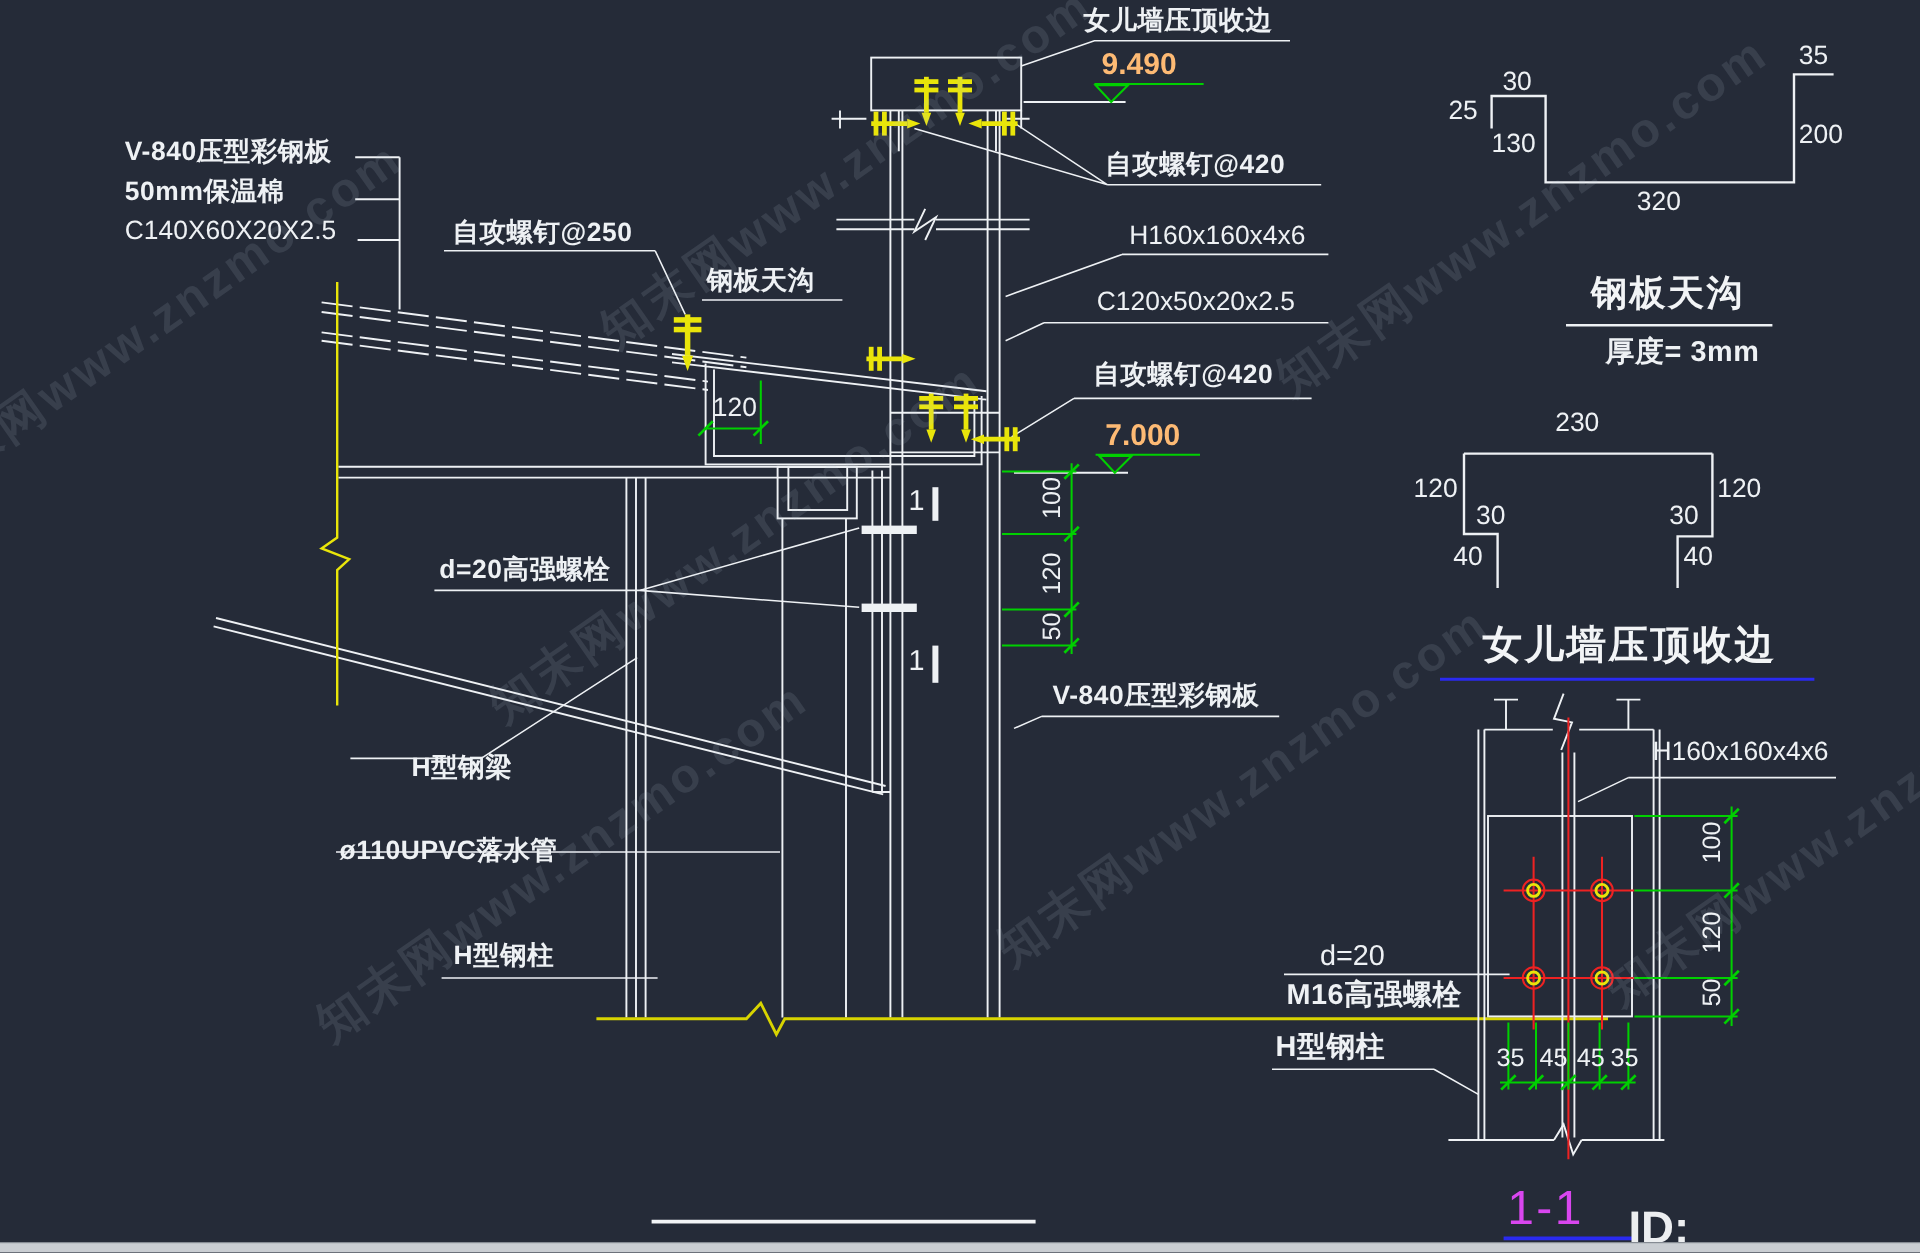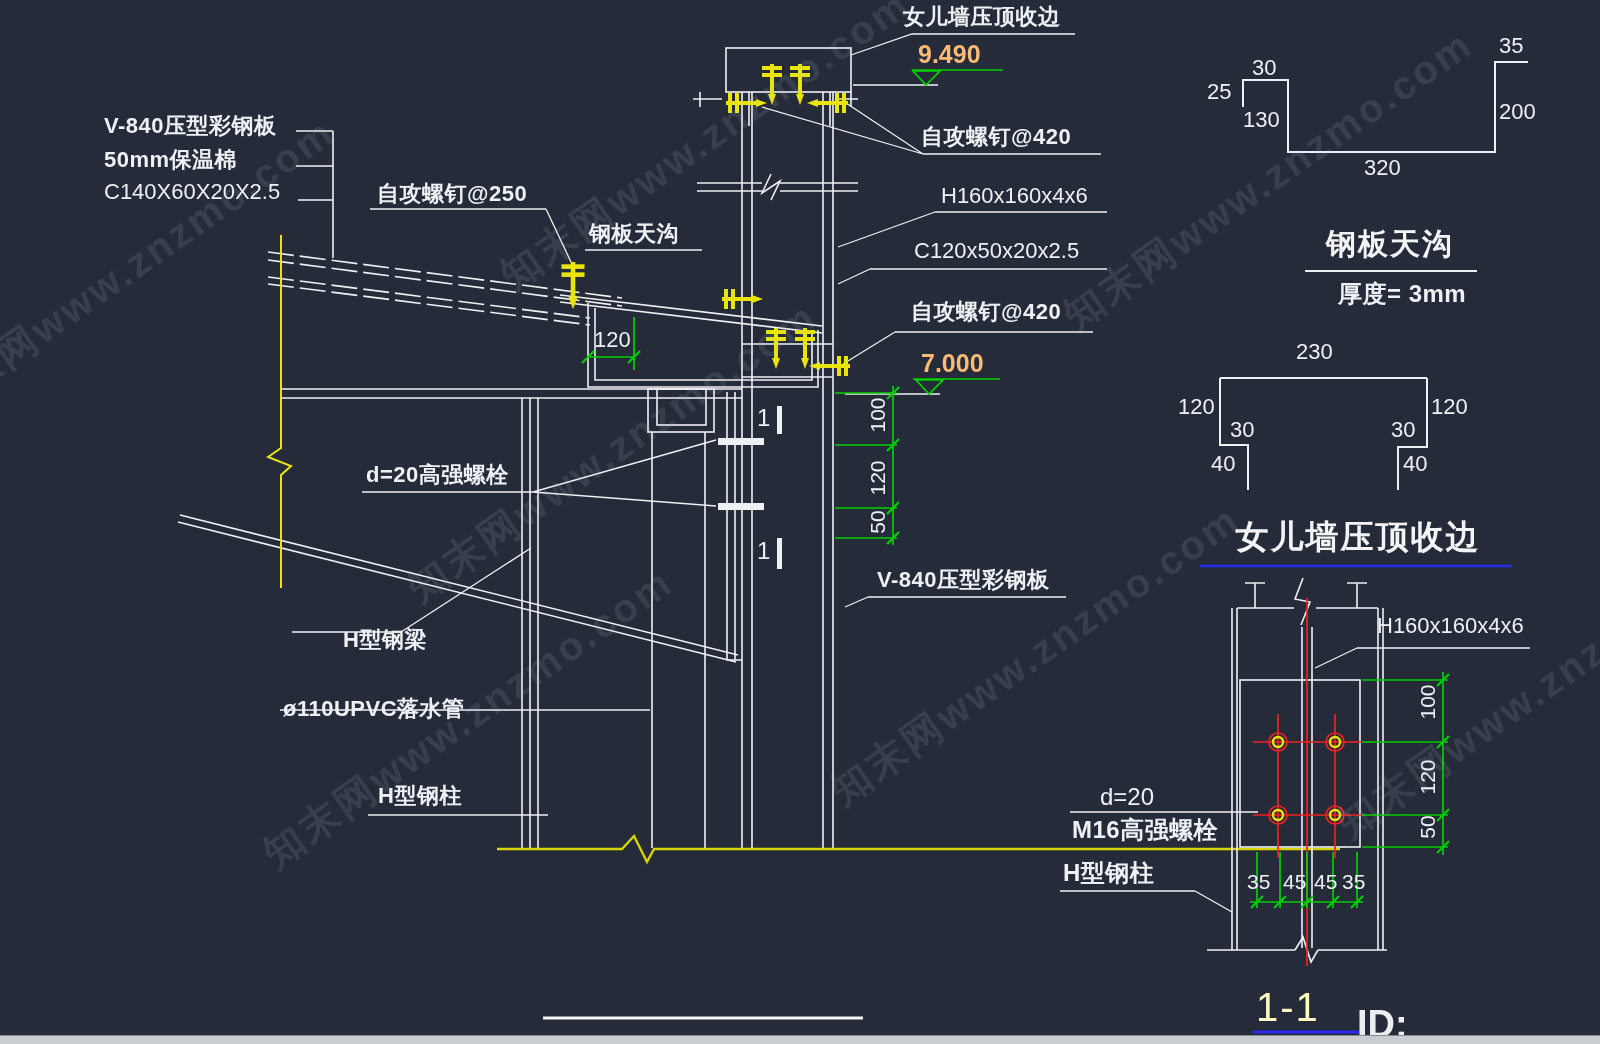--- a/index.html
+++ b/index.html
@@ -15,21 +15,21 @@
   .grn{color:#fdba74;font-size:25px;font-weight:600;}
   .vdim{position:absolute;font-size:21px;color:#eef1f4;font-weight:400;white-space:nowrap;
         transform:translate(-50%,-50%) rotate(-90deg);line-height:1;}
   .ctr{text-align:center;}
   .title-main{position:absolute;font-size:52px;font-weight:400;color:#f2f4f6;letter-spacing:8px;}
   .title-sub{position:absolute;font-size:31px;font-weight:700;color:#f2f4f6;letter-spacing:2px;}
   .wm{position:absolute;font-size:40px;color:rgba(185,200,220,.13);letter-spacing:3px;
       white-space:nowrap;transform:translate(-50%,-50%) rotate(-35deg);font-weight:700;}
   .logo{position:absolute;font-size:56px;font-weight:700;color:#b4b8be;letter-spacing:8px;}
   .idtag{position:absolute;font-size:38px;font-weight:700;color:#eceef0;margin-top:23px;}
-  .sec11{position:absolute;font-size:40px;font-weight:400;color:#fef9c3;letter-spacing:2px;}
+  .sec11{position:absolute;font-size:40px;font-weight:400;color:#d946ef;letter-spacing:2px;}
   .bottom-strip{position:absolute;left:0;bottom:0;width:1600px;height:8px;
       background:#c9cdd2;border-top:1px solid #858b93;}
 </style>
 </head>
 <body>
 
 <div id="stage">
 
   <svg width="1600" height="1044" viewBox="0 0 1600 1044">
     <defs>

